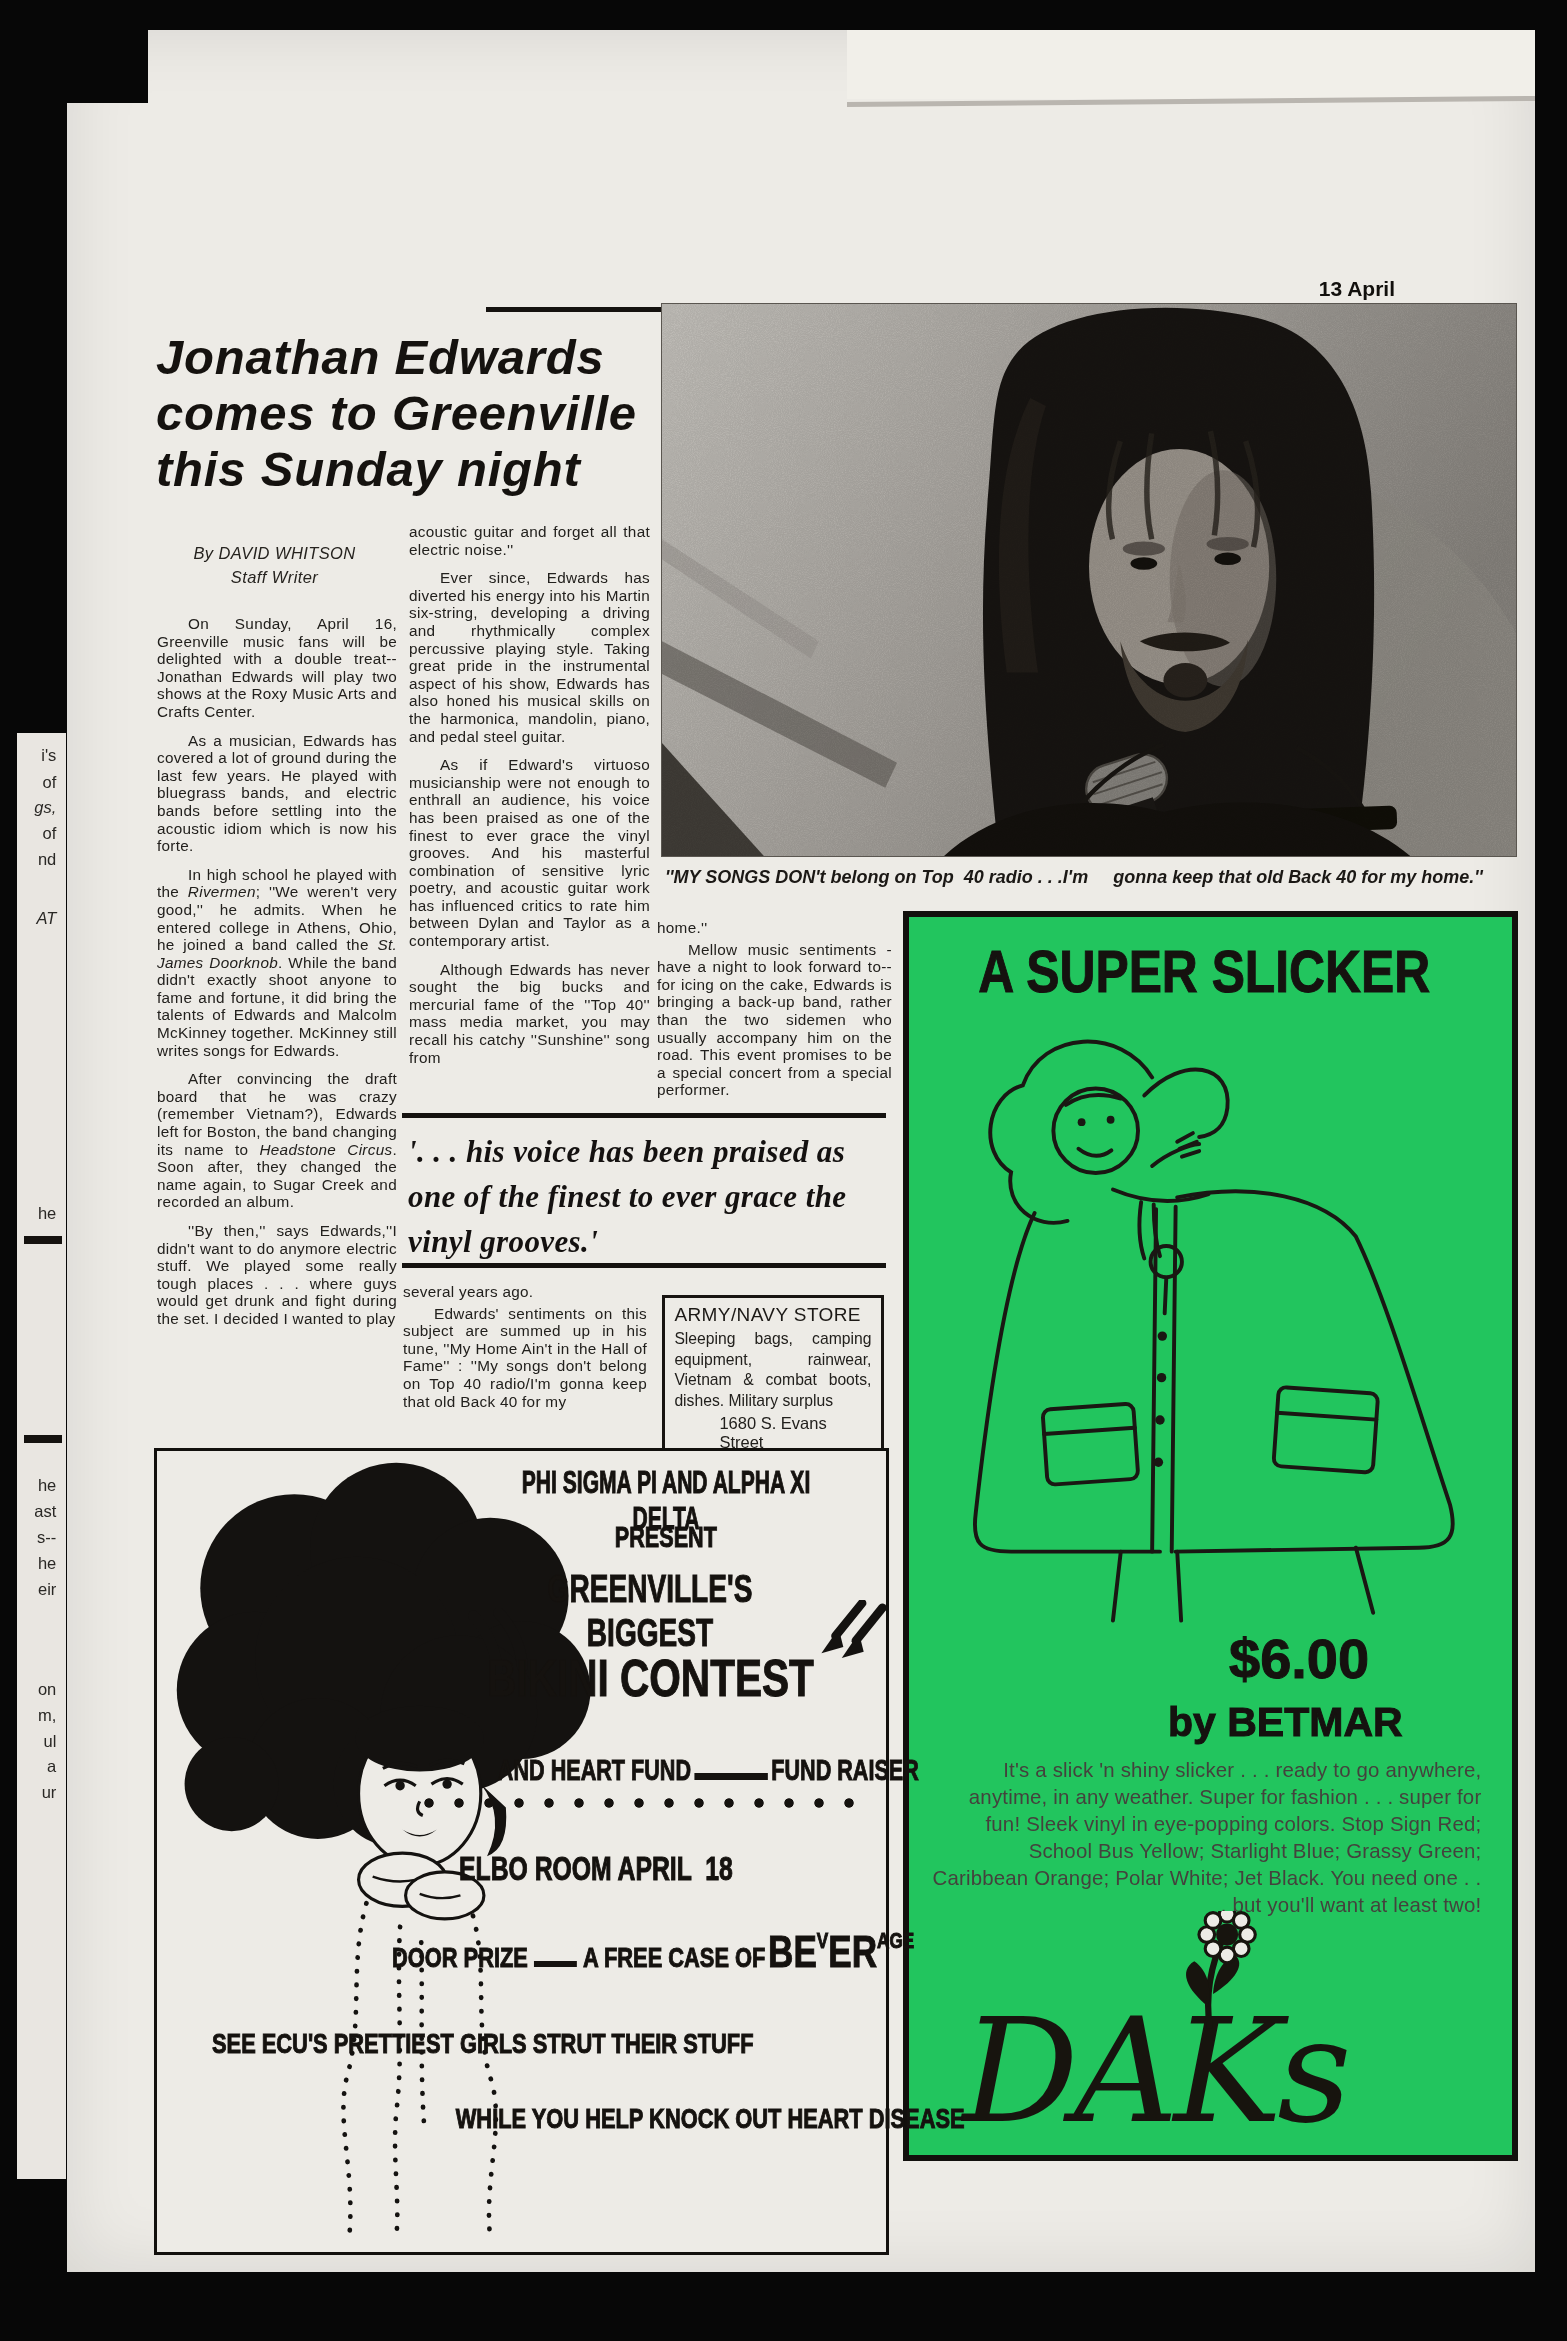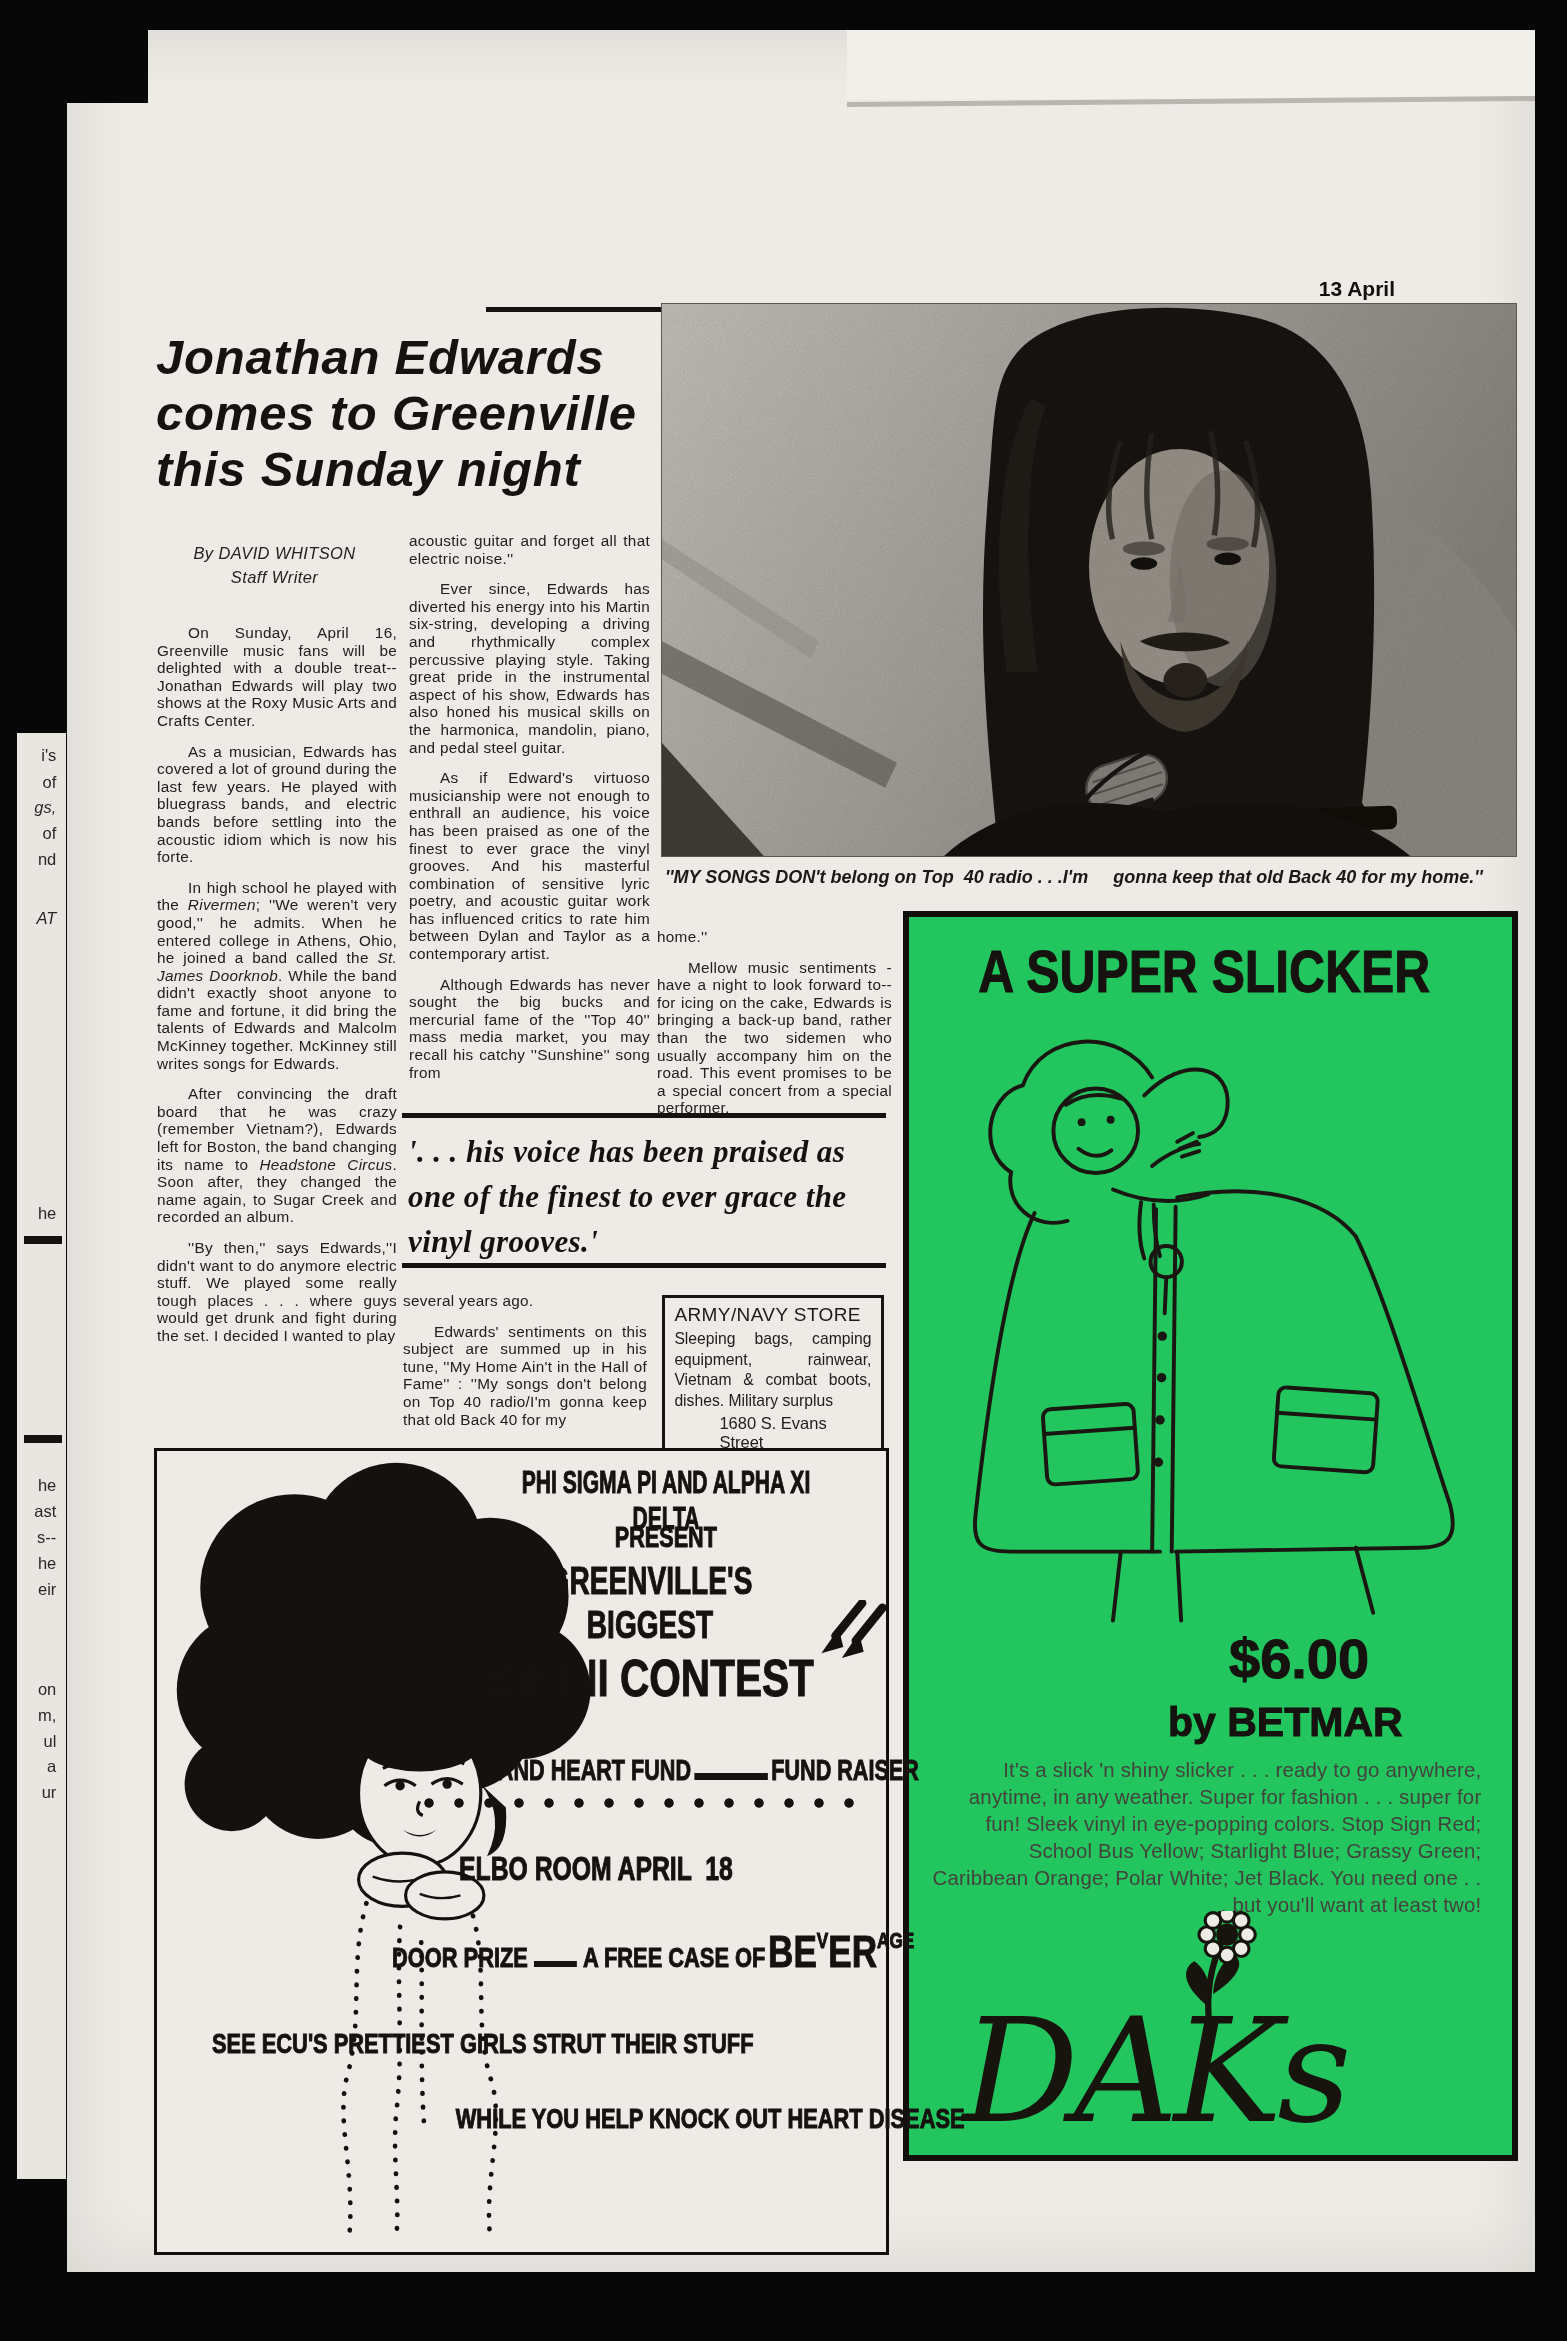--- a/index.html
+++ b/index.html
@@ -1,21 +1,21 @@
 <!DOCTYPE html>
 <html style="font-size:12.5px"><head>
 <meta charset="utf-8">
 <style>
   html,body{margin:0;padding:0;width:1567px;height:2342px;background:#070707;position:relative;
     font-family:"Liberation Sans",sans-serif;overflow:hidden;}
   .abs{position:absolute;}
   .page{position:absolute;left:67px;top:30px;width:1468px;height:2242px;background:#edebe6;
     box-shadow:inset 0 0 71px rgba(0,0,0,.10);}
   .body-text{font-size:15.3px;line-height:17.6px;letter-spacing:0.3px;color:#22201d;text-align:justify;}
-  .body-text p{margin:13px 0 11px 0;text-indent:31px;}
+  .body-text p{margin:4px 0 11px 0;text-indent:31px;}
   .body-text p.noindent{text-indent:0;}
   .it{font-style:italic;}
   .headline{font-family:Liberation Sans, sans-serif;font-weight:bold;font-style:italic;font-size:49px;
     line-height:56px;color:#15120f;white-space:pre-line;letter-spacing:0.8px;}
   .byline{font-size:16.5px;font-style:italic;color:#26231f;text-align:center;letter-spacing:0.4px;}
   .masthead{font-size:21px;font-weight:bold;color:#12100d;text-align:right;}
   .masthead span{margin-left:17px;}
   .rule{background:#15120f;}
   .caption{font-size:18px;font-weight:bold;font-style:italic;color:#1b1815;white-space:pre;}
   .pullquote{font-family:"Liberation Serif",serif;font-weight:bold;font-style:italic;font-size:31px;
@@ -281,21 +281,21 @@
         <path d="M332,622 C334,700 330,780 336,860"></path>
       </g>
     </svg>
 
     <div class="abs centerline" style="left:282px;top:14px;width:454px;">
       <span class="heavy cond" style="font-size:31px;transform:scaleX(.68);">PHI SIGMA PI AND ALPHA XI DELTA</span>
     </div>
     <div class="abs centerline" style="left:282px;top:69px;width:454px;">
       <span class="heavy cond" style="font-size:30px;transform:scaleX(.72);">PRESENT</span>
     </div>
-    <div class="abs centerline" style="left:266px;top:108px;width:454px;">
+    <div class="abs centerline" style="left:266px;top:116px;width:454px;">
       <span class="heavy cond" style="font-size:39px;transform:scaleX(.72);">GREENVILLE'S BIGGEST</span>
     </div>
 
     <svg class="abs" style="left:307px;top:157px;" width="71" height="71" viewBox="0 0 90 90">
       <g stroke="#141210" stroke-width="14" stroke-linecap="round" fill="none">
         <path d="M12,10 C30,30 40,52 42,78"></path>
           <path d="M44,6 C62,26 72,48 74,74"></path>
       </g>
     </svg>
     <svg class="abs" style="left:661px;top:149px;" width="71" height="72" viewBox="0 0 90 92">

